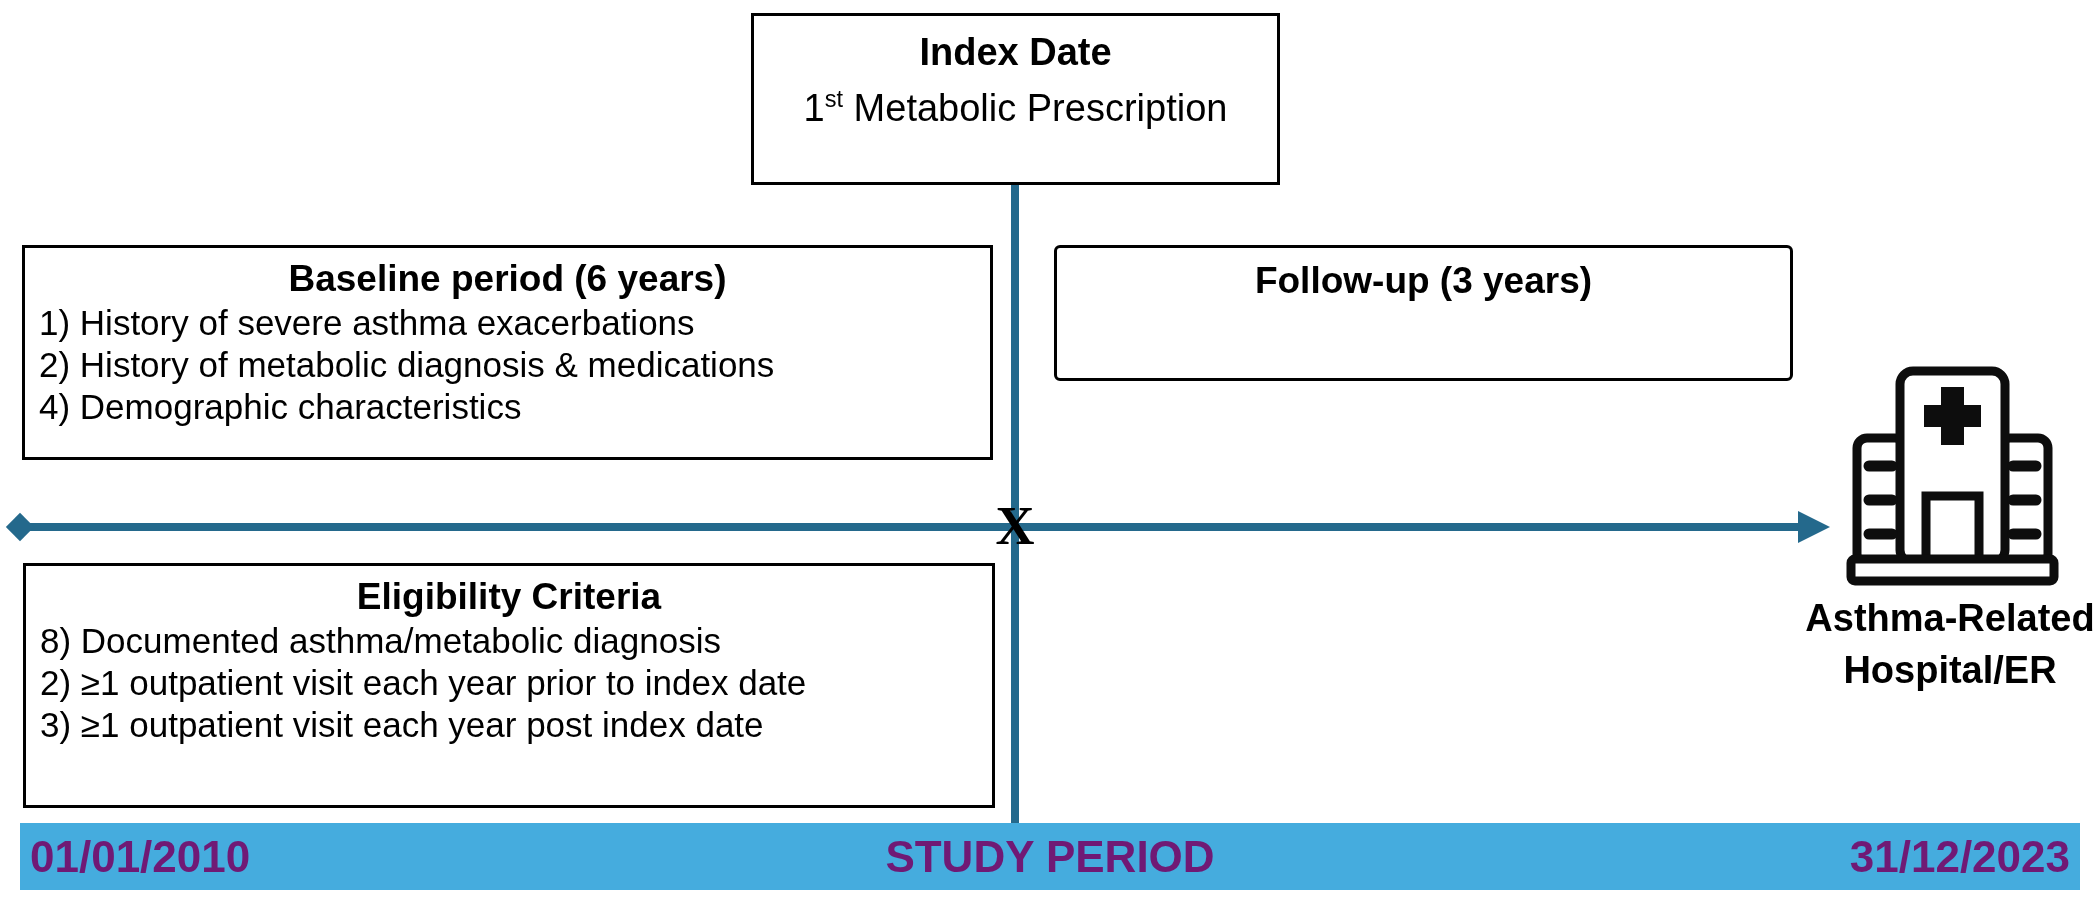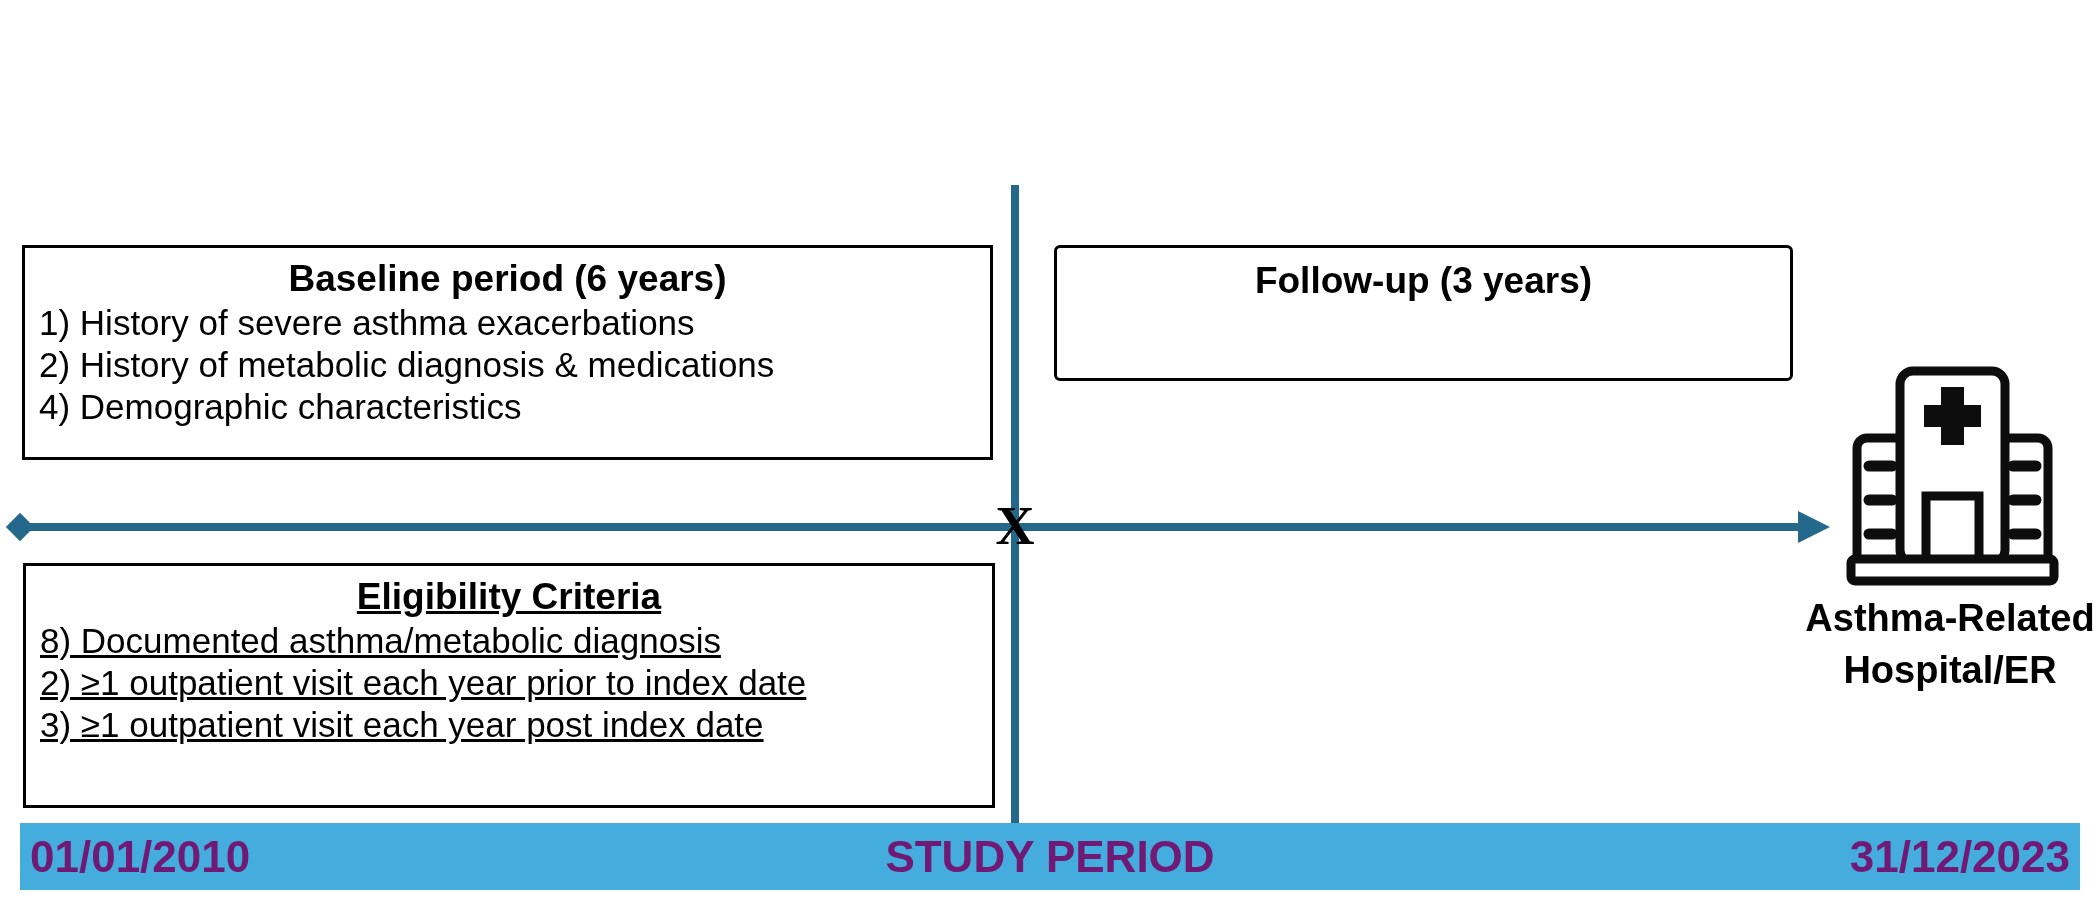--- a/index.html
+++ b/index.html
@@ -47,21 +47,20 @@
   }
   .baseline-box .box-title { padding-right: 14px; }
   .followup-box {
     left: 1054px; top: 245px; width: 739px; height: 136px;
     text-align: center; padding-top: 10px; border-radius: 6px;
   }
   .followup-sub { font-size: 35px; line-height: 44px; }
   .eligibility-box {
     left: 23px; top: 563px; width: 972px; height: 245px;
     padding: 8px 0 0 14px;
-    text-decoration: underline;
   }
   .eligibility-box .box-title { padding-right: 14px; }
   .vline {
     position: absolute;
     left: 1011px; top: 185px; width: 8px; height: 638px;
     background: var(--timeline-blue);
   }
   .hline {
     position: absolute;
     left: 20px; top: 523px; width: 1780px; height: 8px;
@@ -110,20 +109,24 @@
     font-weight: bold;
     font-size: 44px;
     color: #701a75;
   }
 </style>
 </head>
 <body>
 
 <div class="canvas">
 
+  <div class="box index-box">
+    <div class="box-title">Index Date</div>
+    <div class="index-sub"><span>1</span><sup>st</sup><span> Metabolic Prescription</span></div>
+  </div>
 
   <div class="vline"></div>
 
   <div class="box baseline-box">
     <div class="box-title">Baseline period (6 years)</div>
     <div class="box-item">1) History of severe asthma exacerbations</div>
     <div class="box-item">2) History of metabolic diagnosis &amp; medications</div>
     <div class="box-item">4) Demographic characteristics</div>
   </div>
 

